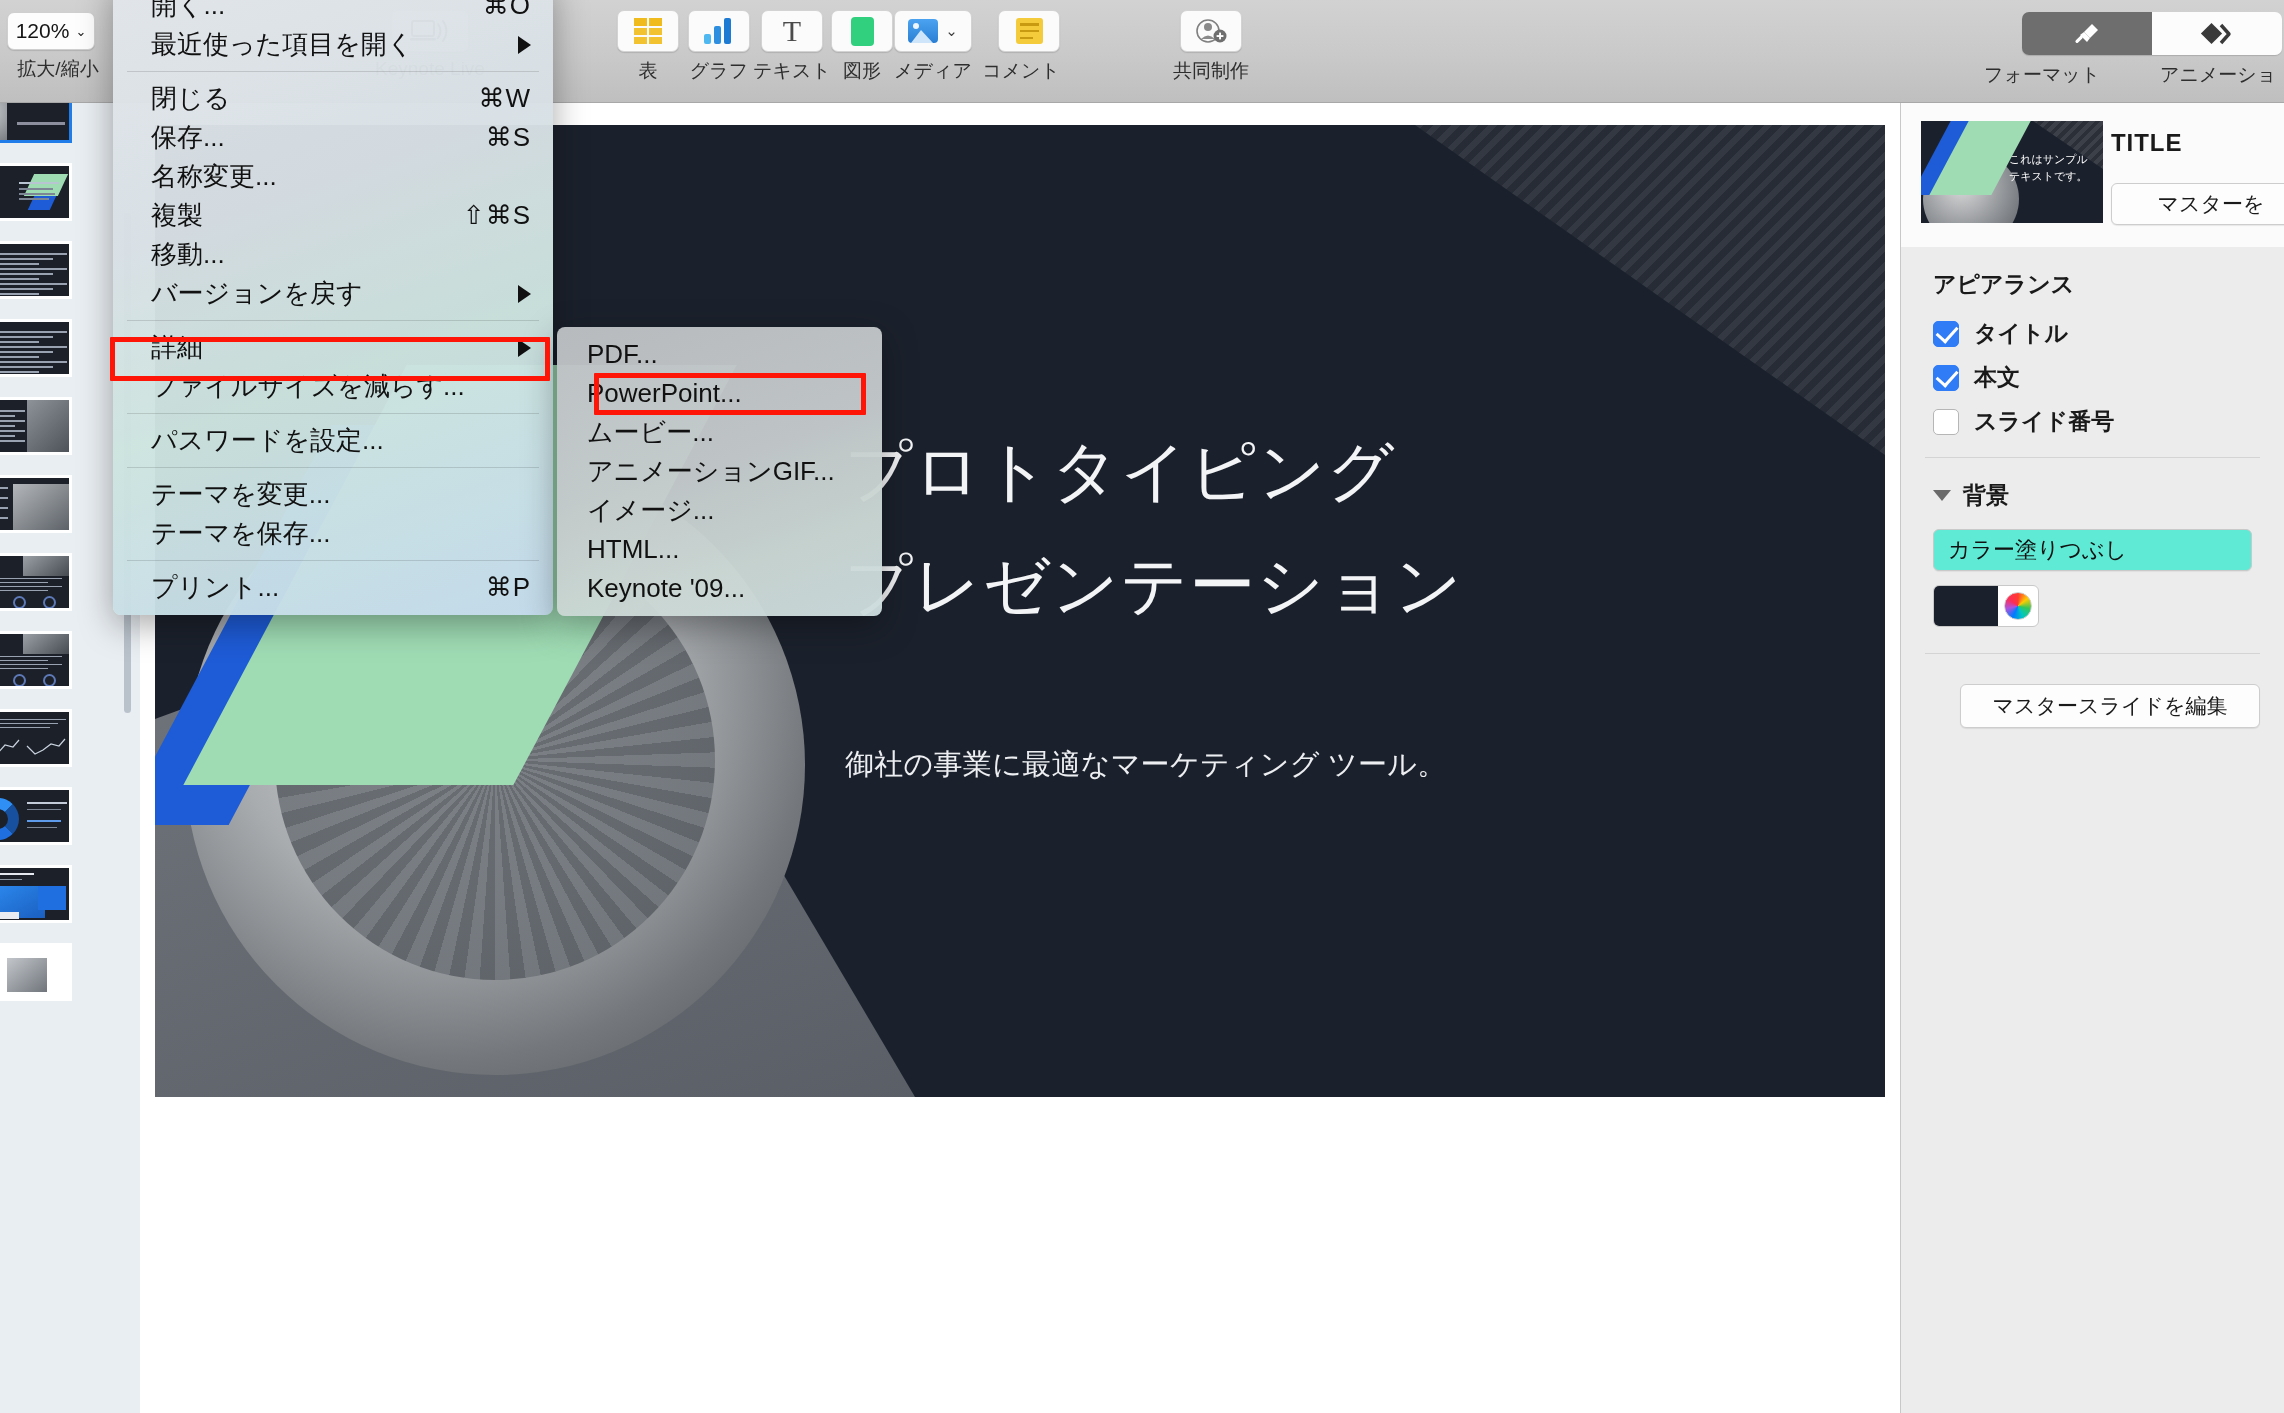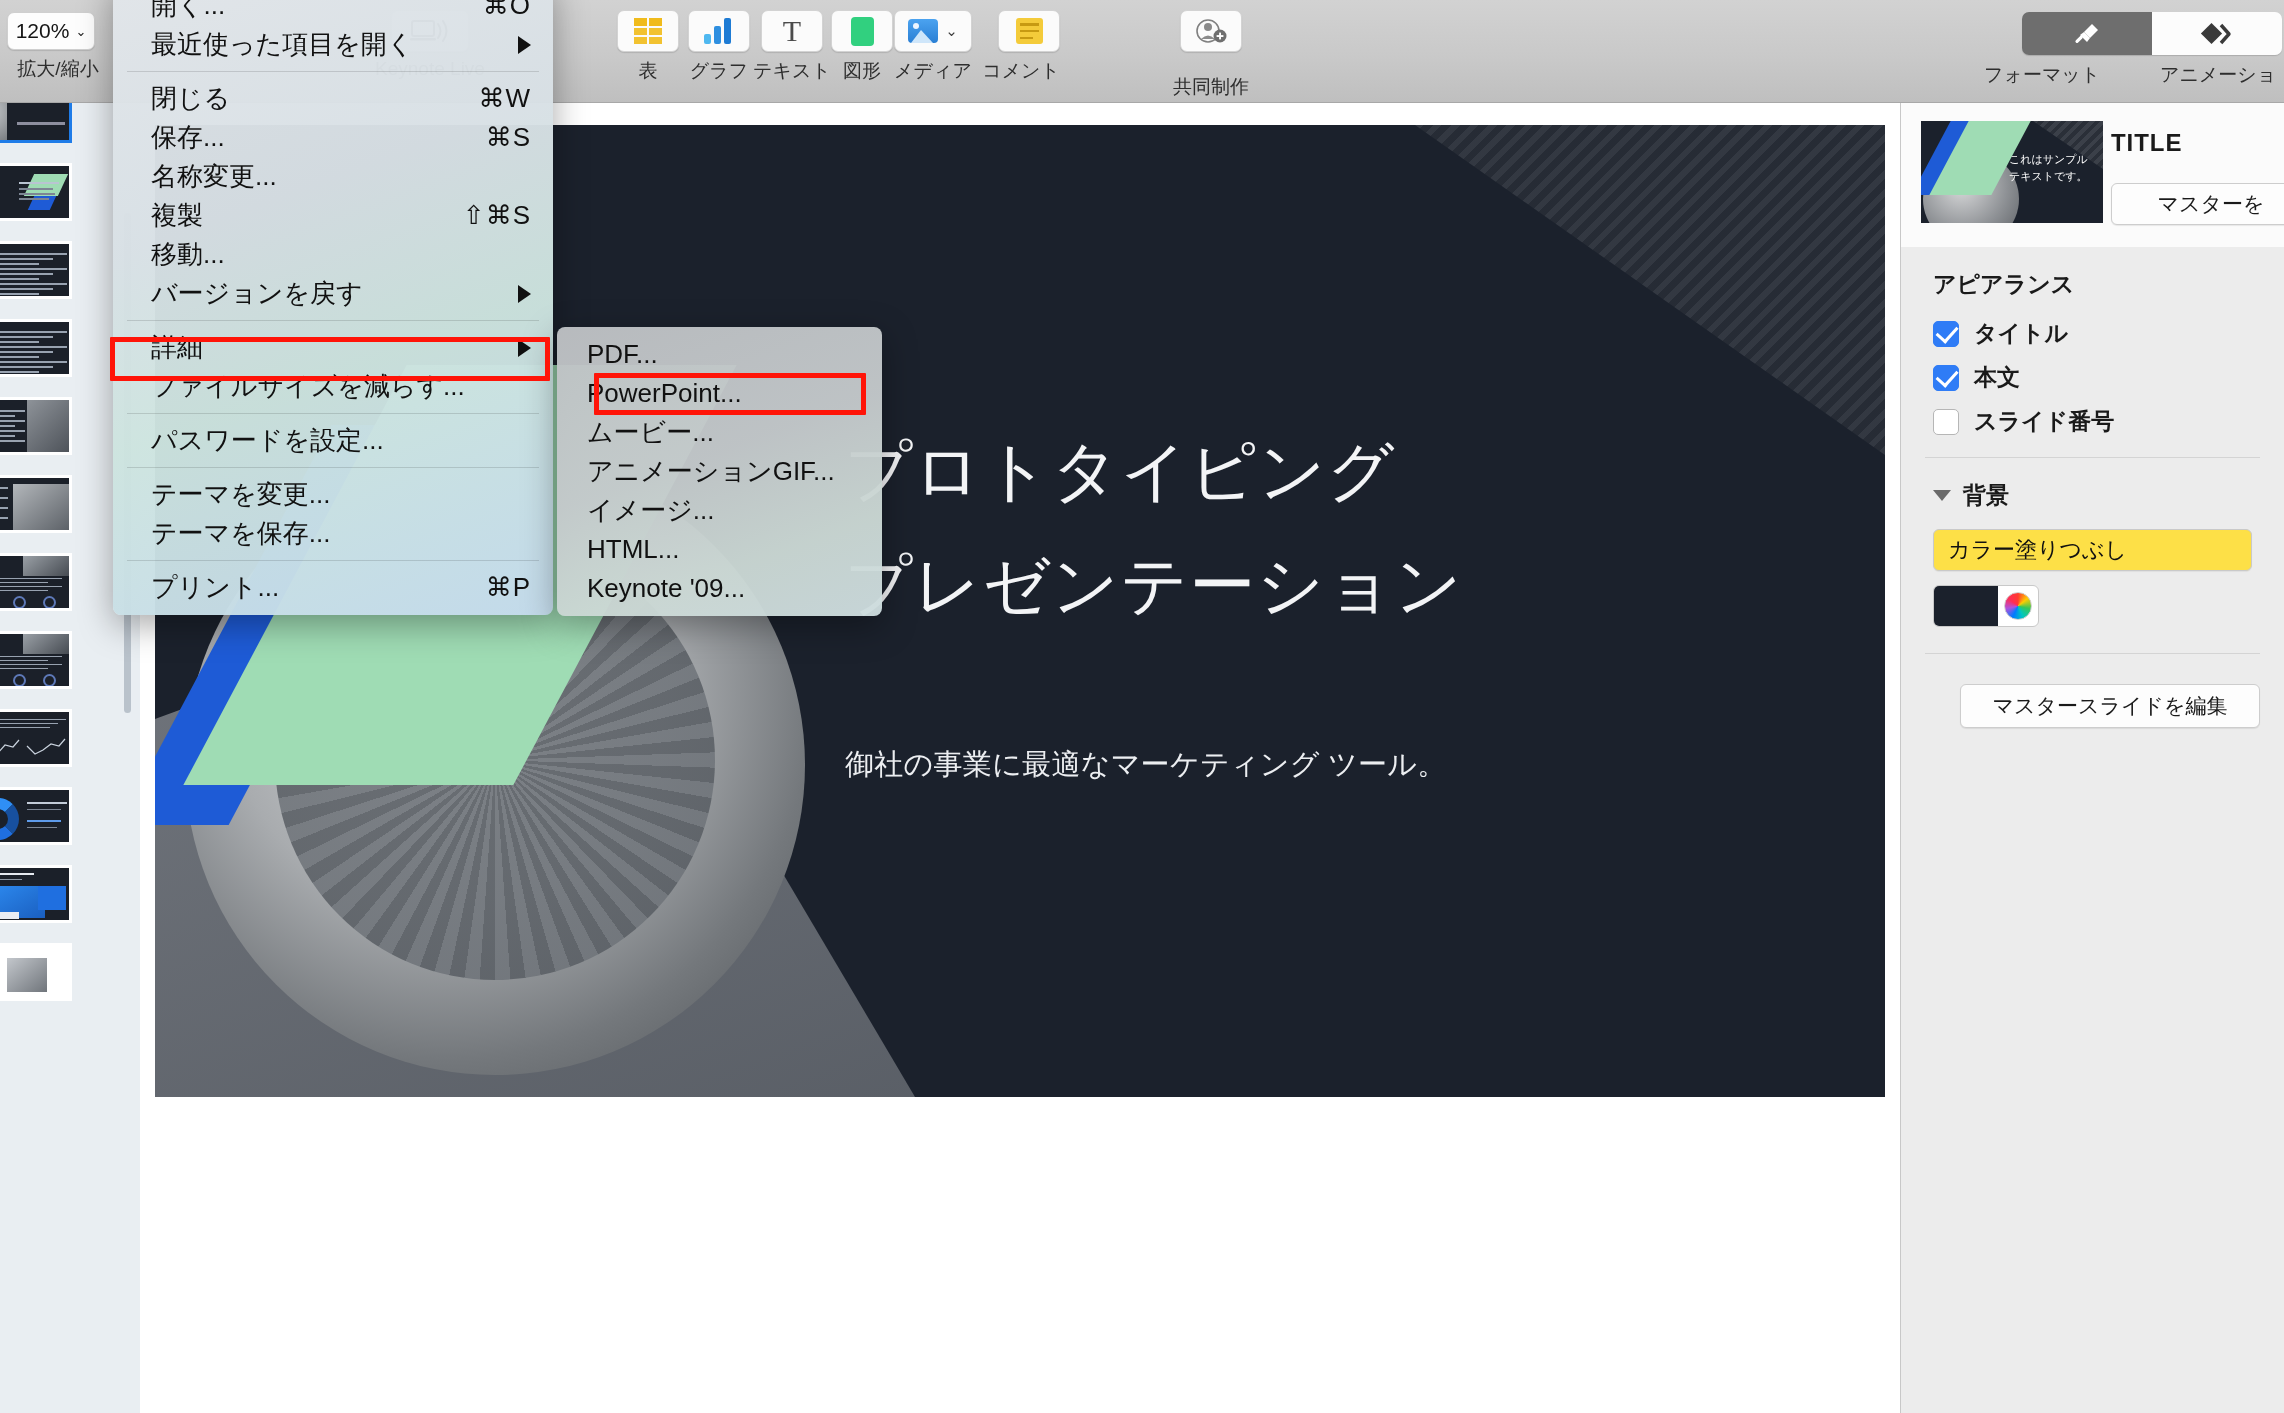--- a/index.html
+++ b/index.html
@@ -162,21 +162,21 @@
   .sect-h{font-size:23px;color:#1a1a1a;font-weight:bold;margin-bottom:18px;}
   .cbrow{display:flex;align-items:center;gap:15px;margin-bottom:13px;font-weight:bold;}
   .cb{width:26px;height:26px;border-radius:5px;border:1px solid #b6b6b6;background:#fff;flex:none;
       display:flex;align-items:center;justify-content:center;}
   .cb.on{background:#2f7cf6;border-color:#2f7cf6;}
   .cb.on:after{content:"";width:10px;height:17px;border:solid #fff;border-width:0 3px 3px 0;transform:rotate(42deg) translate(-1px,-2px);}
   .cbl{font-size:23px;color:#1a1a1a;}
   .divider{height:1px;background:#d4d4d4;margin:20px 0 0;}
   .disc{display:inline-block;width:0;height:0;border-left:9px solid transparent;border-right:9px solid transparent;border-top:11px solid #6a6a6a;margin-right:12px;vertical-align:middle;}
   .select{
-    height:42px;background:#fde047;border:1px solid #c9c9c9;border-radius:6px;
+    height:42px;background:#5eead4;border:1px solid #c9c9c9;border-radius:6px;
     display:flex;align-items:center;padding:0 14px;font-size:22px;color:#111;
     box-shadow:0 1px 1px rgba(0,0,0,.06);
   }
   .swatch{width:106px;height:42px;border:1px solid #c9c9c9;border-radius:6px;background:#fff;display:flex;overflow:hidden;}
   .swatch-c{flex:1;background:#1b212c;}
   .swatch-w{width:40px;display:flex;align-items:center;justify-content:center;}
   .wheel{width:28px;height:28px;border-radius:50%;
     background:conic-gradient(#ff3b30,#ffcc00,#34c759,#00c7be,#007aff,#af52de,#ff2d55,#ff3b30);
     border:1px solid #cfcfcf;}
 
@@ -487,21 +487,21 @@
     <div class="tb-btn">
       <div class="ico-cmt">
           <i></i>
           <i></i>
           <i style="width:70%"></i>
         </div>
     </div>
     <div class="tb-lbl">コメント</div>
   </div>
 
-  <div class="tb-item" style="left:1156px;gap:16px;">
+  <div class="tb-item" style="left:1156px;">
     <div class="tb-btn">
       <svg class="ico-collab" viewBox="0 0 32 28">
         <circle cx="13" cy="14" r="11" fill="none" stroke="#808080" stroke-width="1.6"></circle>
         <circle cx="13" cy="10" r="4" fill="#8a8a8a"></circle>
         <path d="M6 22 q7 -7 14 0" fill="#8a8a8a"></path>
         <circle cx="25" cy="19" r="6.5" fill="#6f6f6f"></circle>
         <rect x="21.6" y="18.1" width="6.8" height="1.9" fill="#fff"></rect>
         <rect x="24.1" y="15.6" width="1.9" height="6.8" fill="#fff"></rect>
       </svg>
     </div>

